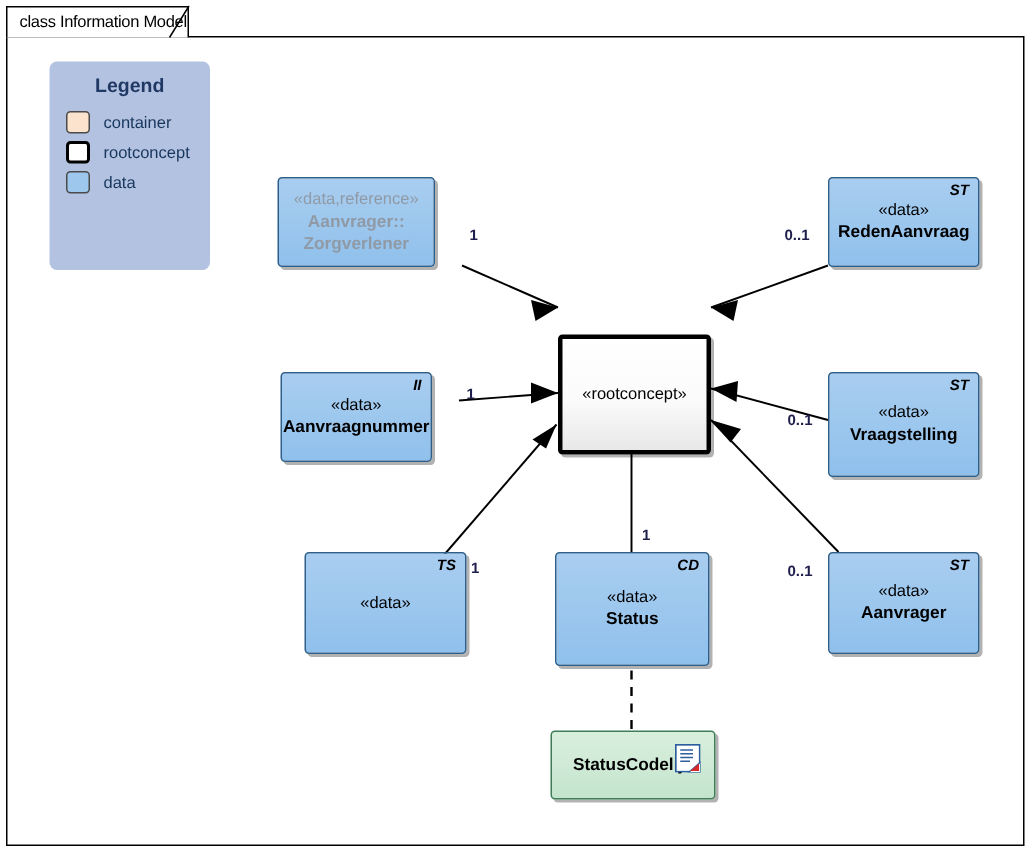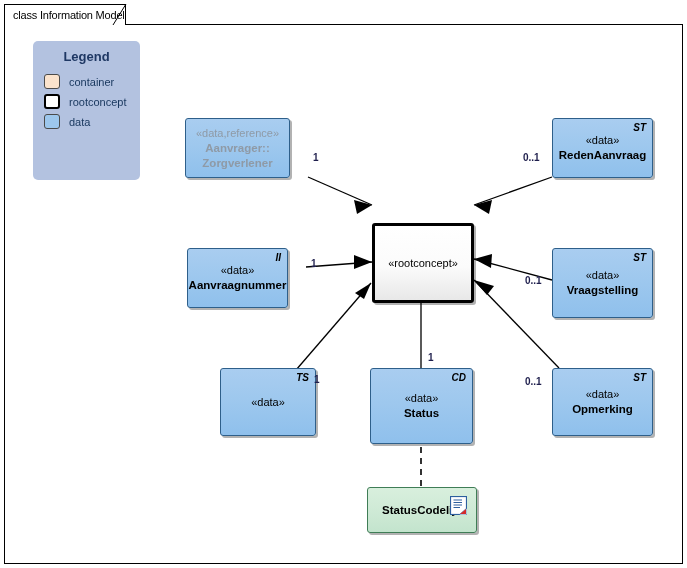--- a/index.html
+++ b/index.html
@@ -316,40 +316,40 @@
   </div>
 
   <div class="node node-data" style="left:552px; top:248px; width:101px; height:70px;">
     <span class="corner-tag">ST</span>
     <div class="node-inner">
       <div class="stereotype">«data»</div>
       <div class="node-title">Vraagstelling</div>
     </div>
   </div>
 
-  <div class="node node-data" style="left:220px; top:368px; width:96px; height:68px;">
+  <div class="node node-data" style="left:203px; top:368px; width:108px; height:68px;">
     <span class="corner-tag">TS</span>
     <div class="node-inner">
       <div class="stereotype">«data»</div>
     </div>
   </div>
 
   <div class="node node-data" style="left:370px; top:368px; width:103px; height:76px;">
     <span class="corner-tag">CD</span>
     <div class="node-inner">
       <div class="stereotype">«data»</div>
       <div class="node-title">Status</div>
     </div>
   </div>
 
   <div class="node node-data" style="left:552px; top:368px; width:101px; height:68px;">
     <span class="corner-tag">ST</span>
     <div class="node-inner">
       <div class="stereotype">«data»</div>
-      <div class="node-title">Opmerking</div>
+      <div class="node-title">Aanvrager</div>
     </div>
   </div>
 
   <div class="node node-codelist" style="left:367px; top:487px; width:110px; height:46px;">
     <div class="codelist-inner">
       <span class="codelist-label">StatusCodelijst</span>
     </div>
     <svg class="doc-icon" viewBox="0 0 17 19">
       <rect x="0.5" y="0.5" width="16" height="18" fill="#ffffff" stroke="#2d5f9e" stroke-width="1.2"></rect>
       <line x1="3.5" y1="4" x2="12" y2="4" stroke="#2d5f9e" stroke-width="1"></line>

